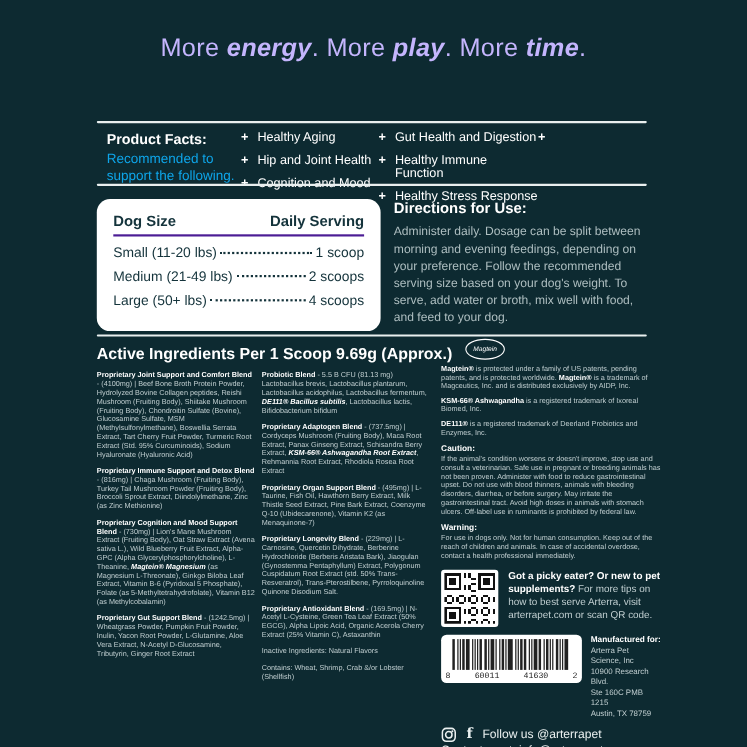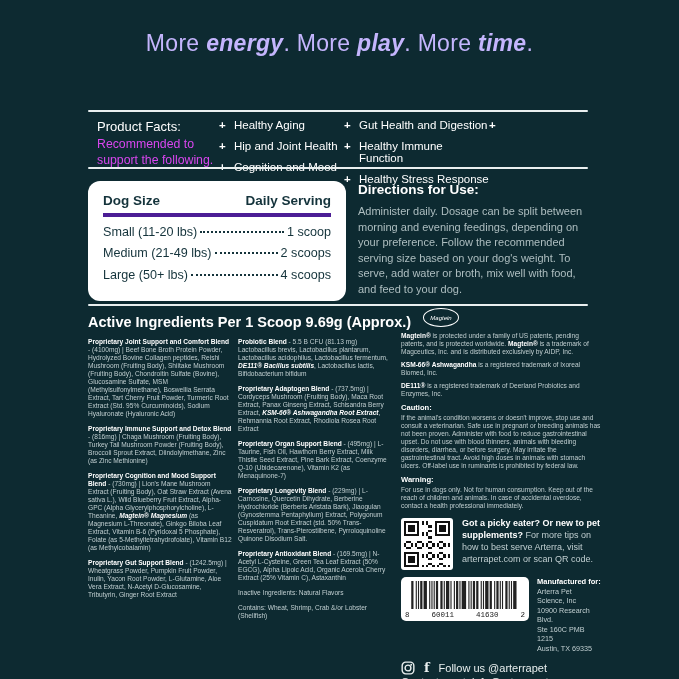--- a/index.html
+++ b/index.html
@@ -8,31 +8,31 @@
   
   .tagline{position:absolute;top:30px;left:0;right:0;text-align:center;font-size:23px;
            color:#c4b5fd;letter-spacing:.3px;}
   .tagline .w{font-weight:700;font-style:italic;}
   
   .hr{position:absolute;left:88px;width:500px;height:2px;background:#e9efef;border-radius:1px;}
   .hr1{top:110px}.hr2{top:167px}.hr3{top:304px}
   
   .pf{position:absolute;left:97px;top:119px;width:492px;display:flex;}
   .pf-intro{width:122px;flex:none;}
-  .pf-title{font-weight:400;font-size:13px;margin-bottom:3px;}
-  .pf-sub{font-size:12.3px;line-height:1.3;color:#d946ef;}
+  .pf-title{font-weight:700;font-size:13px;margin-bottom:3px;}
+  .pf-sub{font-size:12.3px;line-height:1.3;color:#0ea5e9;}
   ul.pf-col{list-style:none;margin:0;padding:0;font-size:11.5px;}
   .pf-col1{width:125px;flex:none}.pf-col2{width:145px;flex:none}.pf-col3{flex:1}
   .pf-col li{display:flex;margin-bottom:9px;}
   .pf-col .plus{width:15px;flex:none;font-weight:700;}
   
   .dog-card{position:absolute;left:88px;top:181px;width:258px;height:120px;background:#fff;
             border-radius:12px;color:#14333b;padding:12px 15px 10px;box-sizing:border-box;}
   .dog-header{display:flex;justify-content:space-between;font-weight:700;font-size:13.5px;
-              padding-bottom:5px;border-bottom:4px solid #4c1d95;}
+              padding-bottom:5px;border-bottom:2px solid #4c1d95;}
   .dog-row{display:flex;align-items:baseline;font-size:12.6px;margin-top:7.5px;}
   .dog-row .dots{flex:1;border-bottom:2px dotted #14333b;margin:0 3px;transform:translateY(-3px);}
   
   .directions{position:absolute;left:358px;top:182px;width:237px;}
   .dir-title{font-weight:700;font-size:13.5px;margin-bottom:7px;}
   .dir-body{margin:0;font-size:11px;line-height:1.42;color:#aebec0;}
   
   .ai-heading{position:absolute;left:88px;top:314px;font-size:14.5px;font-weight:700;}
   .ing-col{position:absolute;top:338px;font-size:6.6px;line-height:8px;color:#c0ced0;}
   .col1{left:88px;width:144px}.col2{left:238px;width:154px}
@@ -320,21 +320,21 @@
           <span>41630</span>
           <span>2</span>
         </div>
       </div>
       <div class="mfr">
         <div class="mfr-title">Manufactured for:</div>
         <div>
             <div>Arterra Pet Science, Inc</div>
             <div>10900 Research Blvd.</div>
             <div>Ste 160C PMB 1215</div>
-            <div>Austin, TX 69335</div>
+            <div>Austin, TX 78759</div>
           </div>
       </div>
     </div>
 
     <div class="social-row">
       <svg width="14" height="14" viewBox="0 0 24 24">
         <rect x="2" y="2" width="20" height="20" rx="6" fill="none" stroke="#e9efef" stroke-width="2.4"></rect>
         <circle cx="12" cy="12" r="5" fill="none" stroke="#e9efef" stroke-width="2.4"></circle>
         <circle cx="17.6" cy="6.4" r="1.6" fill="#e9efef"></circle>
       </svg>

